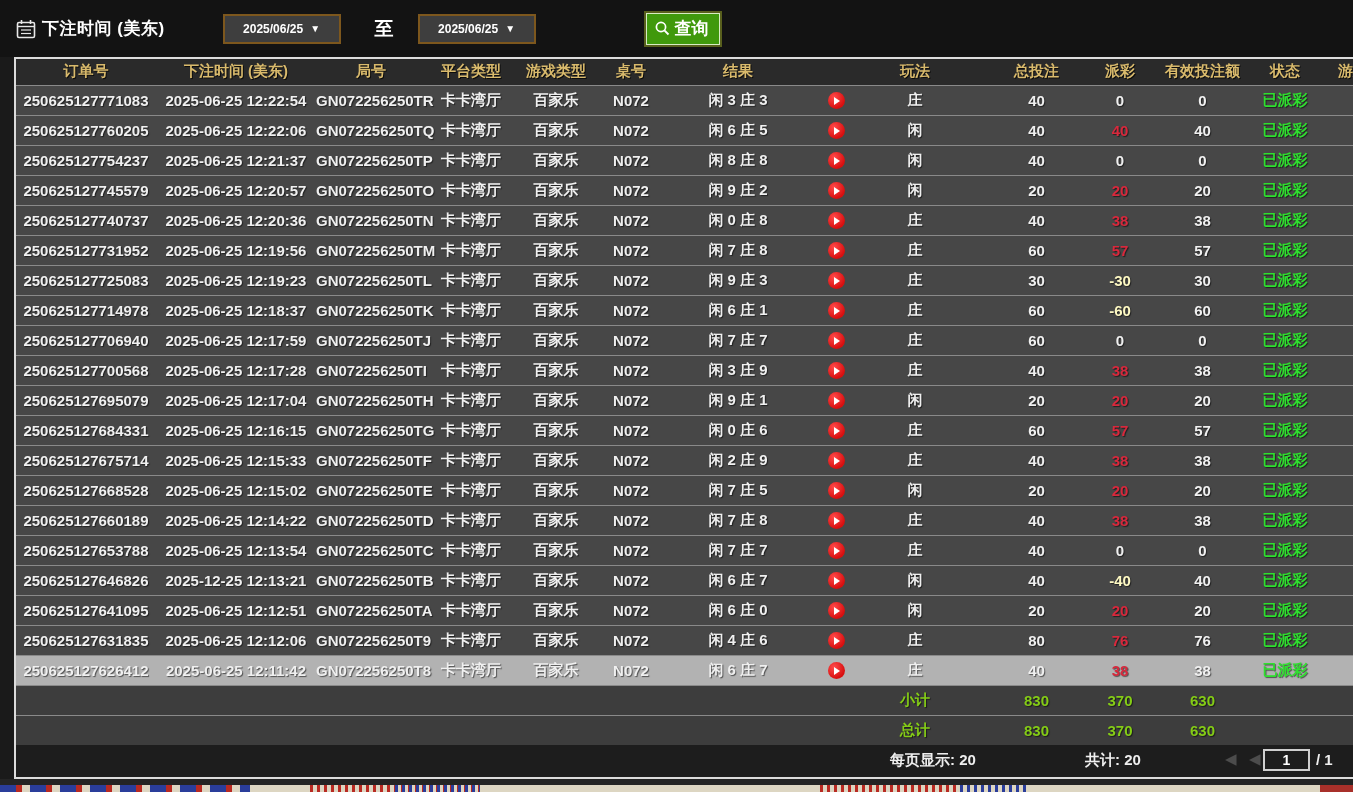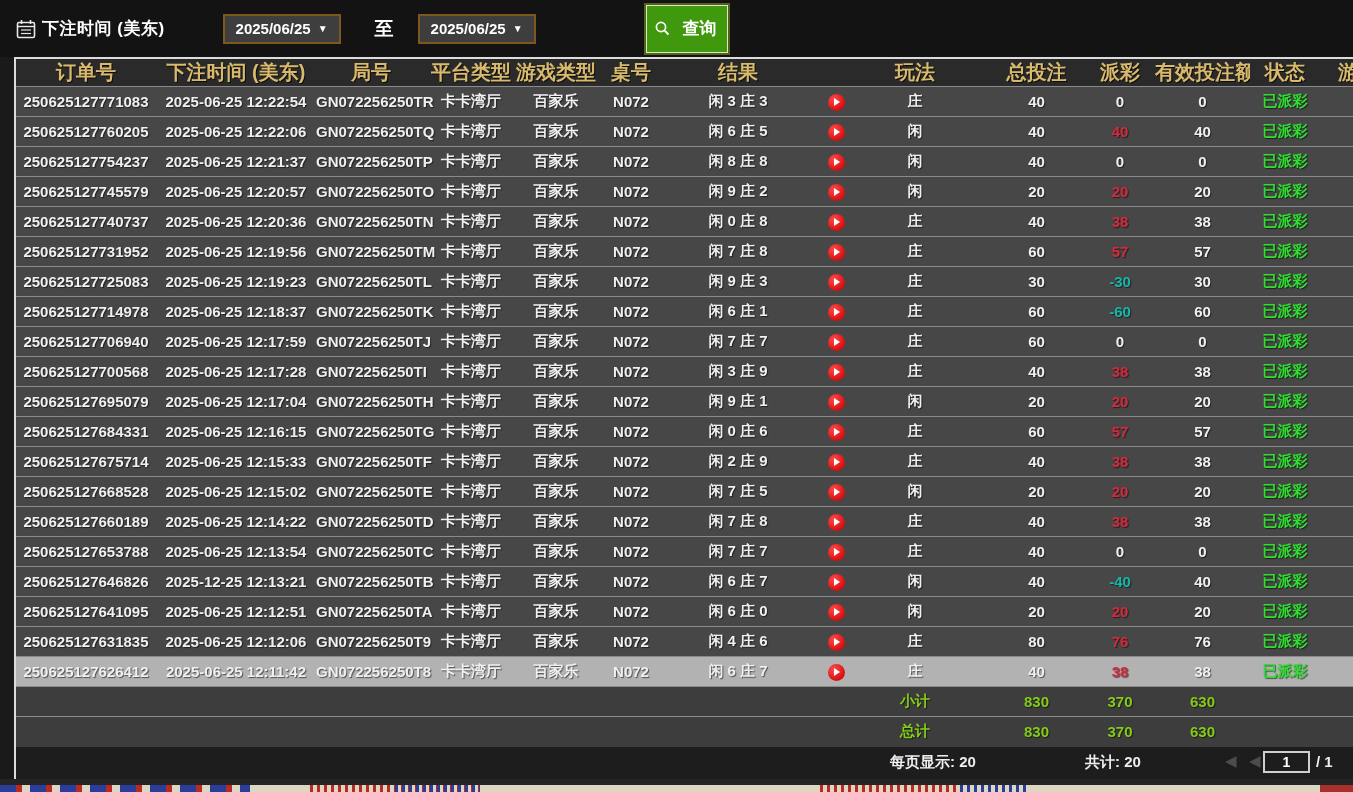--- a/index.html
+++ b/index.html
@@ -15,53 +15,53 @@
     position:absolute; top:0; left:0; width:100%; height:57px;
     background:#131313; display:flex; align-items:center; padding-left:16px;
   }
   .cal-icon { width:20px; height:20px; flex:0 0 auto; }
   .topbar-title { font-size:17px; font-weight:bold; color:#fff; margin-left:6px; letter-spacing:.5px; }
   .date-select {
     margin-left:58px; width:118px; height:30px; background:#3e3e3e;
     border:2px solid #7d571d; display:flex; align-items:center; justify-content:center;
     gap:7px; cursor:pointer;
   }
-  .date-select .dval { color:#fff; font-size:15px; font-weight:bold; }
+  .date-select .dval { color:#fff; font-size:12px; font-weight:bold; }
   .date-select .darrow { color:#fff; font-size:10px; }
   .to-label { margin-left:34px; font-size:19px; font-weight:bold; color:#fff; }
   .date-select.second { margin-left:24px; }
   .query-btn {
-    margin-left:110px; height:48px; padding:0 10px 0 7px;
+    margin-left:110px; height:32px; padding:0 10px 0 7px;
     background:#40990c; border:1px solid #d8ecc4; box-shadow:0 0 0 2px #585f1d;
-    display:flex; align-items:center; gap:12px; cursor:pointer;
+    display:flex; align-items:center; gap:4px; cursor:pointer;
   }
   .query-btn span { color:#fff; font-size:17px; font-weight:bold; }
   
   .panel {
     position:absolute; left:14px; top:57px; width:1404px;
     border:2px solid #dcdcdc; border-right:none; background:#1f1f1f;
   }
   table { border-collapse:collapse; table-layout:fixed; width:1404px; }
   thead tr { height:26px; background:#2a2a2a; }
   th {
-    color:#d9ba6c; font-size:20px; font-weight:bold; text-align:center;
+    color:#d9ba6c; font-size:15px; font-weight:bold; text-align:center;
     text-shadow:1px 1px 0 rgba(0,0,0,.7); white-space:nowrap; overflow:hidden;margin-top:32px;
   }
   tbody tr { height:30px; background:#474747; border-top:1px solid #8a8a8a; }
   td {
     color:#f0f0f0; font-size:15px; font-weight:bold; text-align:center;
     text-shadow:1px 1px 1px rgba(0,0,0,.55); white-space:nowrap; overflow:visible;
   }
   td.c-game { text-align:left; padding-left:18px; }
   th.c-game { text-align:left; padding-left:18px; }
   td.c-bet { padding-left:20px; }
   th.c-bet { padding-left:20px; }
   tr.highlighted { background:#b2b2b2; }
   td.payout.pc-win  { color:#d8283c; }
-  td.payout.pc-loss { color:#14b8a6; }
+  td.payout.pc-loss { color:#fef9c3; }
   td.payout.pc-flat { color:#f0f0f0; }
   td.status { color:#2ee02e; }
   tbody.totals tr { background:#3d3d3d; }
   tbody.totals td { color:#84cc16; }
   
   .play-icon {
     display:inline-block; width:17px; height:17px; border-radius:50%;
     background:radial-gradient(circle at 35% 30%, #ff4a4a, #d80f0f 70%);
     position:relative; vertical-align:middle; cursor:pointer;
   }

